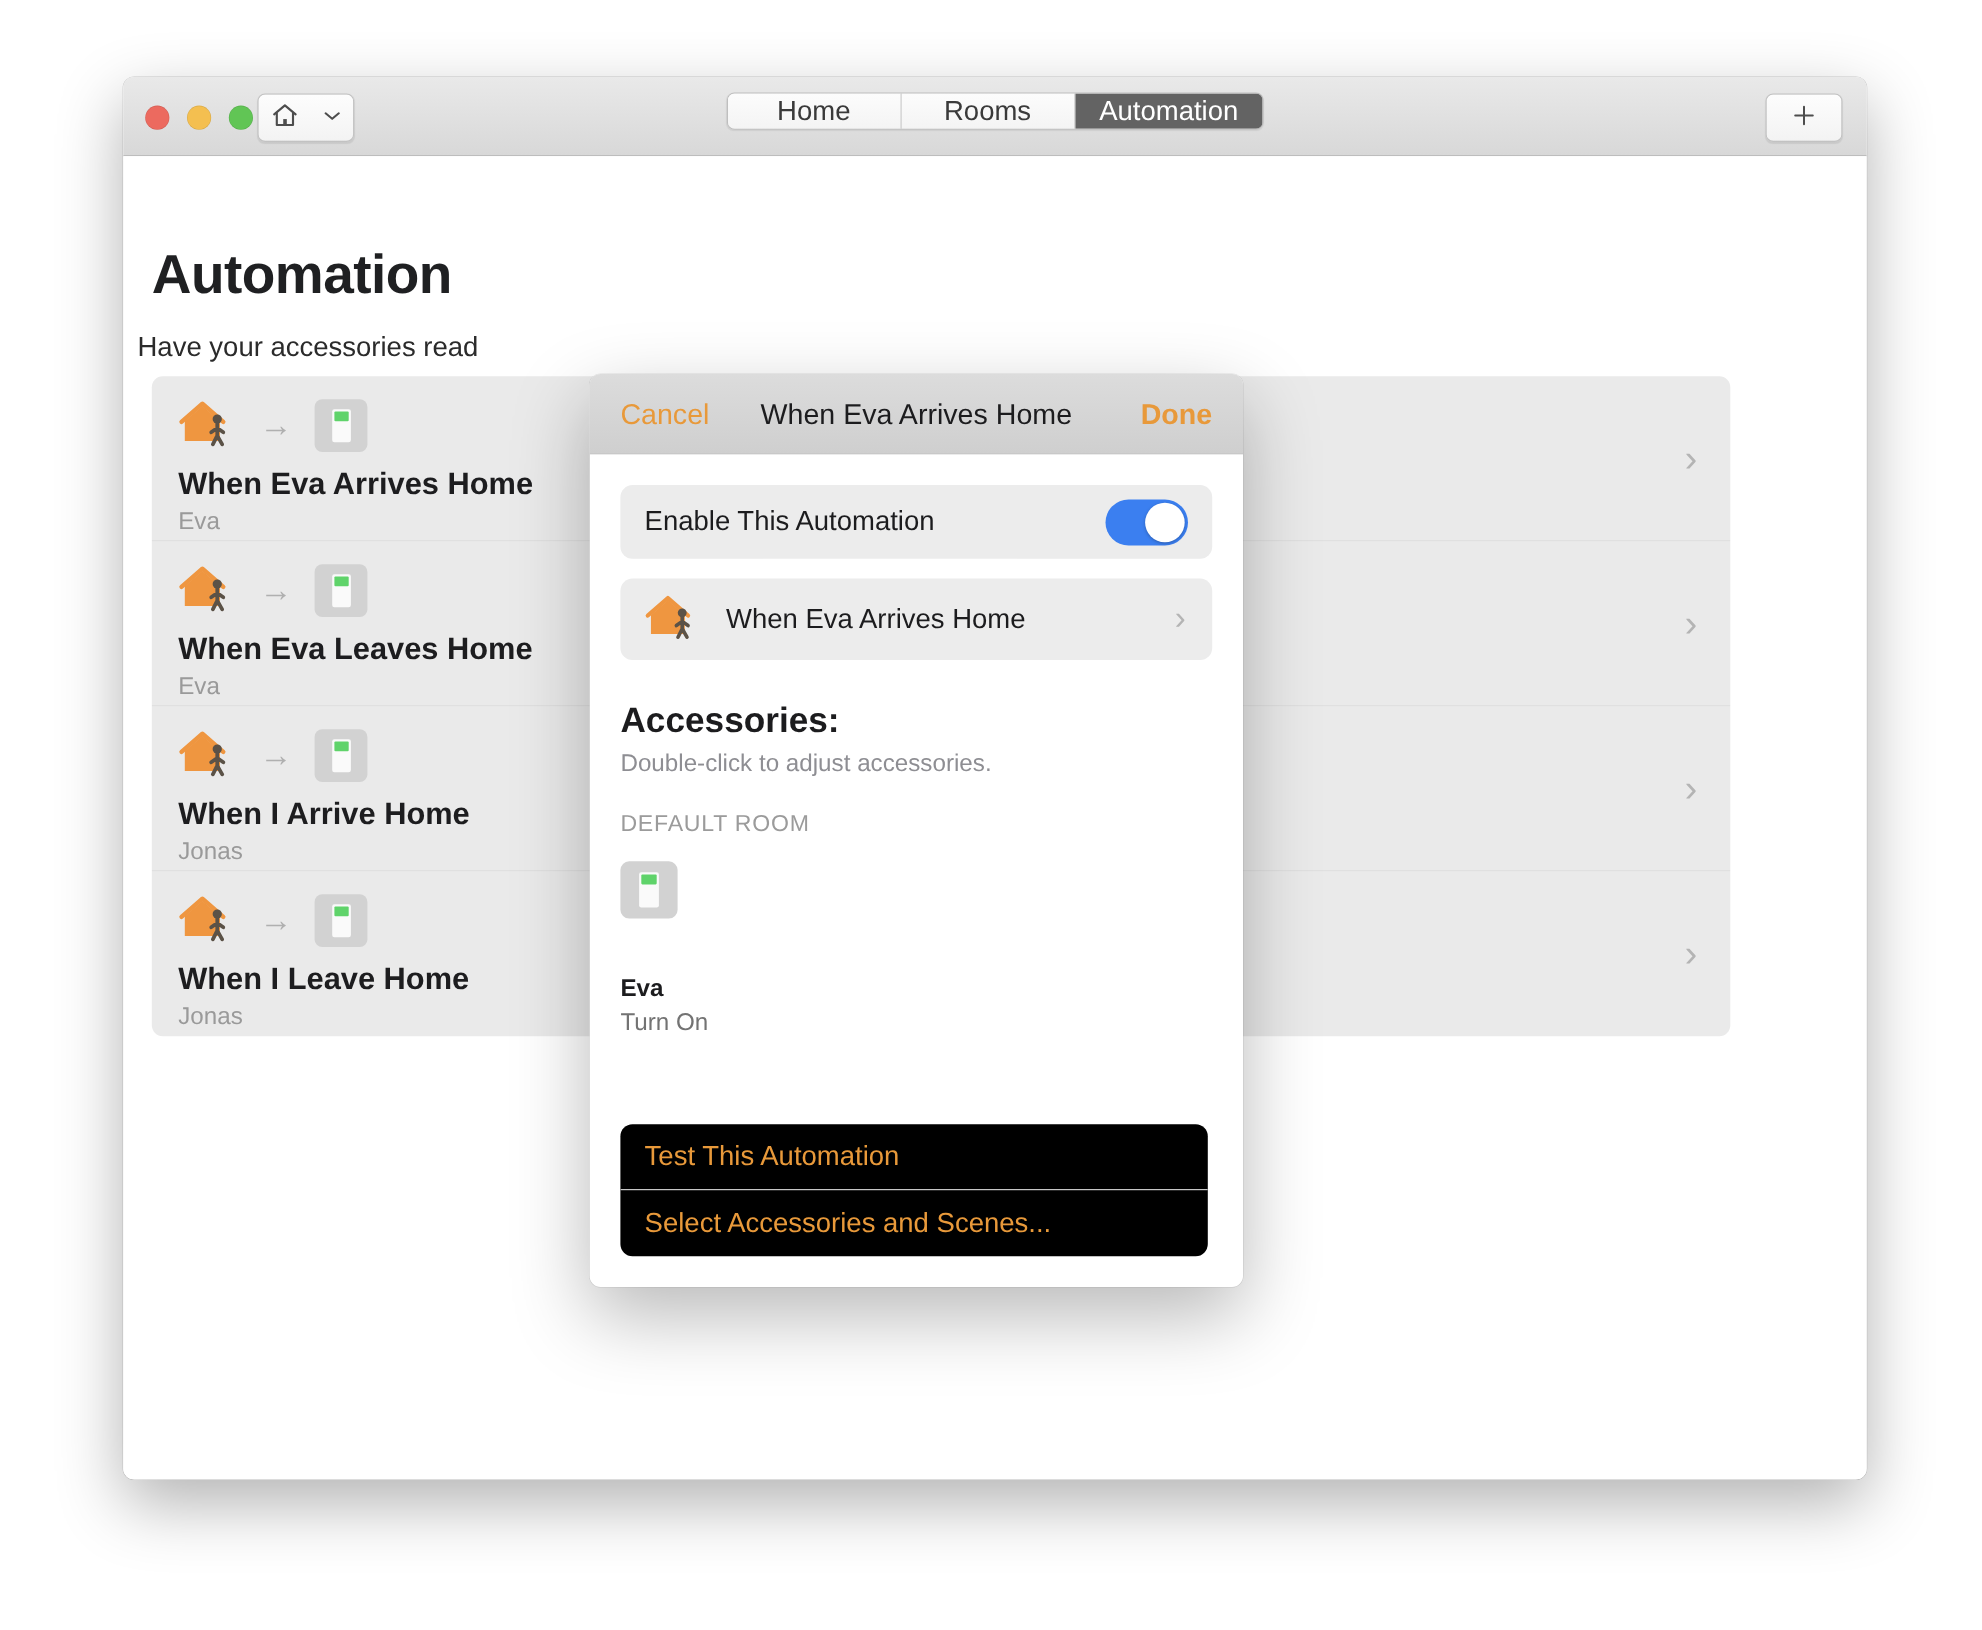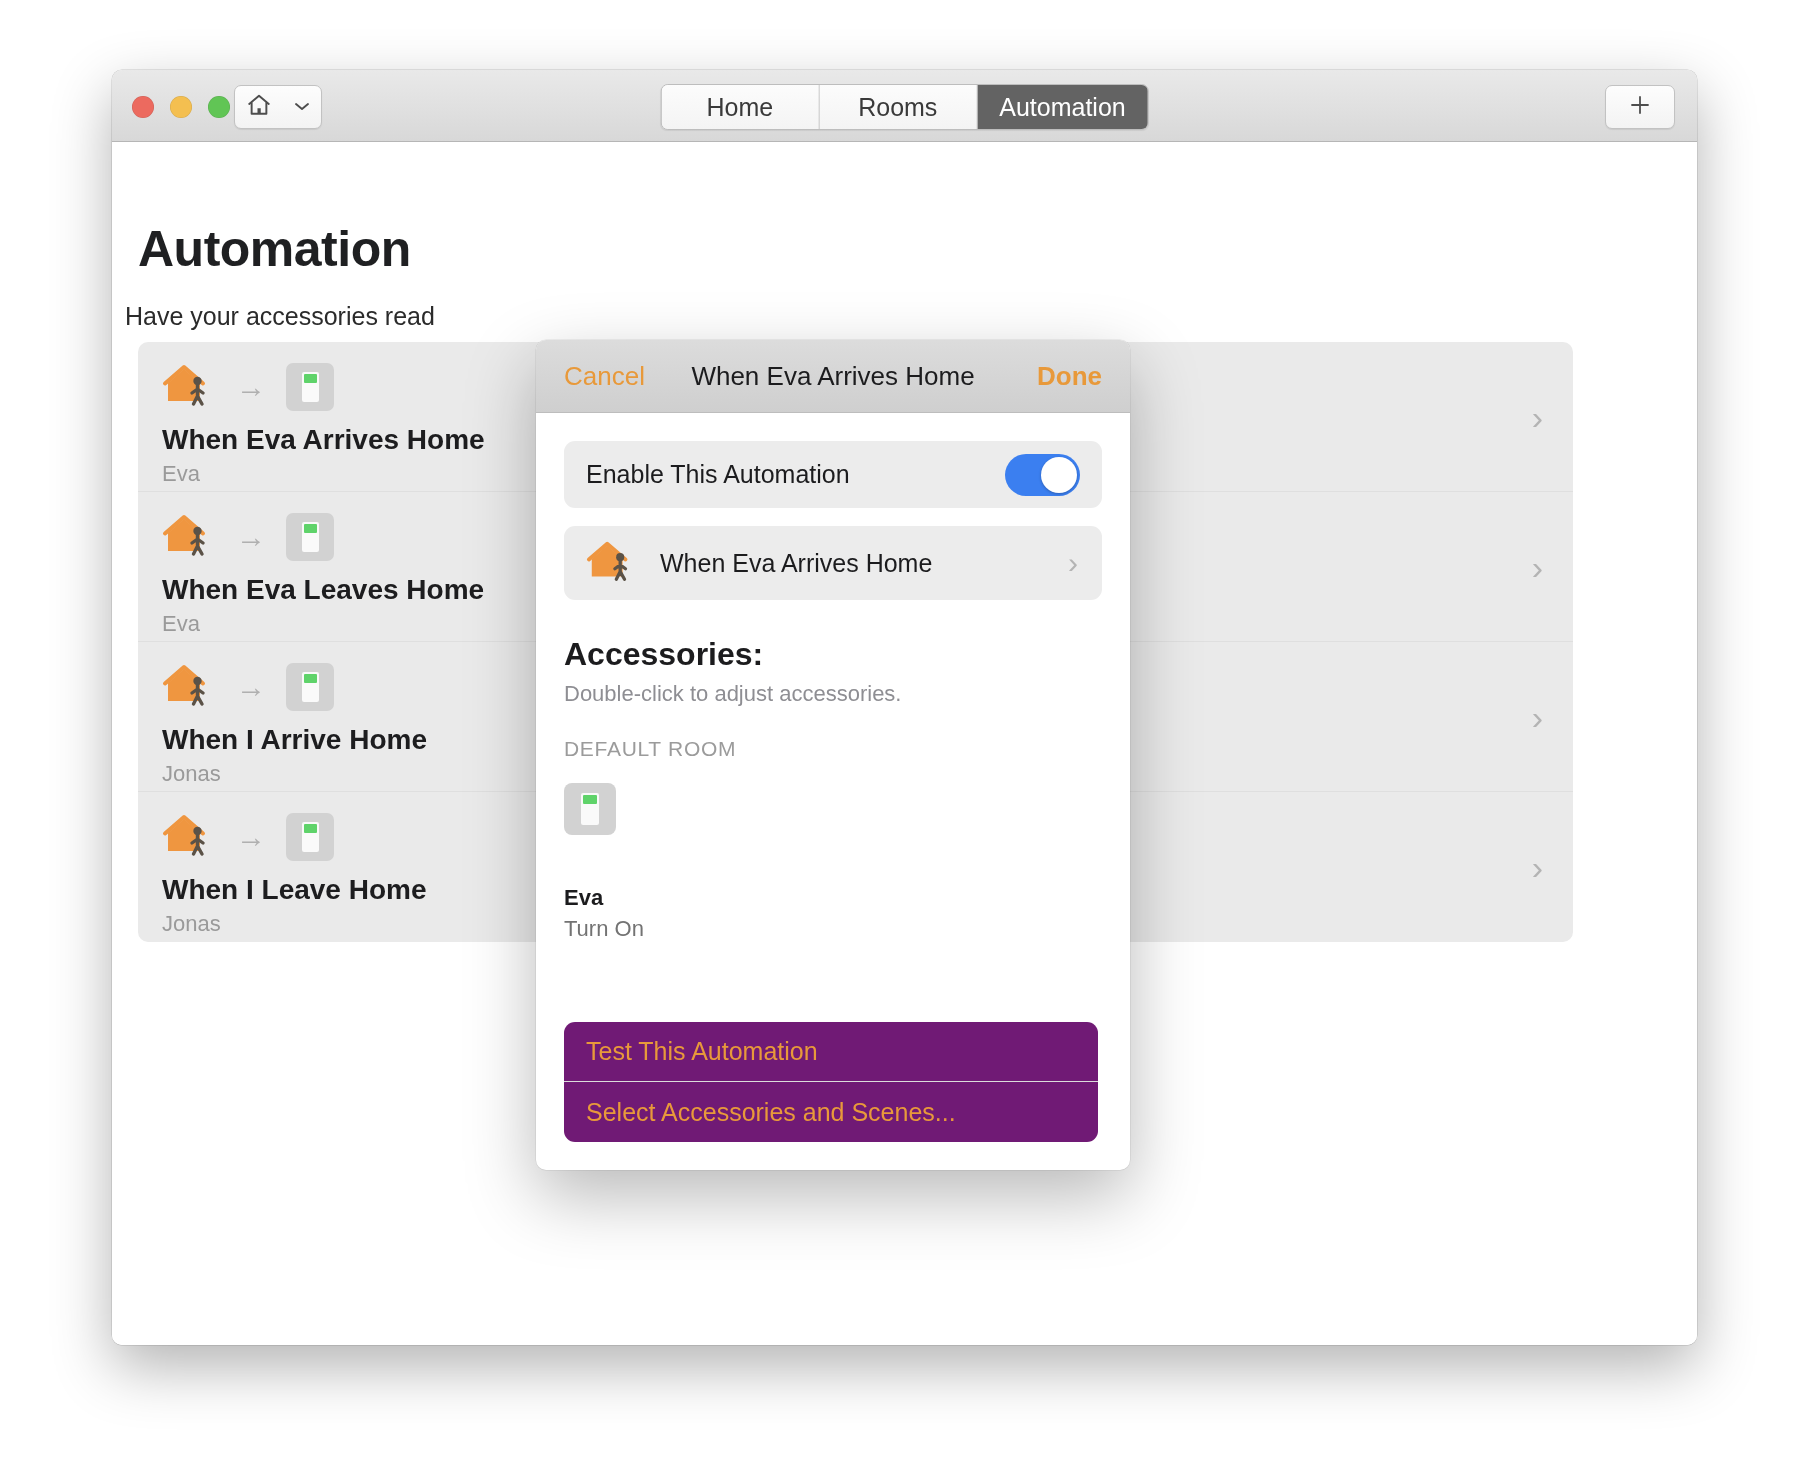--- a/index.html
+++ b/index.html
@@ -46,21 +46,21 @@
     box-shadow: 0 1px 1px rgba(0,0,0,.08);
   }
 
   #tabgroup {
     position: absolute; left: 50%; top: 14px;
     transform: translateX(-50%);
     display: flex;
     border: 1px solid #bdbdbd;
     border-radius: 7px;
     overflow: hidden;
-    height: 46px;
+    height: 34px;
     box-shadow: 0 1px 1px rgba(0,0,0,.07);
   }
   .tab {
     min-width: 158px;
     padding: 0 22px;
     display: flex; align-items: center; justify-content: center;
     font-size: 25px; color: #3a3a3a;
     background: linear-gradient(to bottom,#fcfcfc,#f4f4f4);
     border-right: 1px solid #c8c8c8;
     cursor: default;
@@ -201,21 +201,21 @@
   #accessory-tile {
     width: 52px; height: 52px; border-radius: 8px; background: #d2d2d2;
     display: flex; align-items: center; justify-content: center;
   }
   #accessory-tile .switch-inner { width: 18px; height: 32px; }
   #accessory-name { margin-top: 50px; font-size: 22px; font-weight: bold; color: #1c1c1e; }
   #accessory-state { margin-top: 5px; font-size: 22px; color: #737373; }
 
   #sheet-actions {
     position: absolute; left: 28px; right: 32px; bottom: 28px;
-    background: #701a75; border-radius: 11px; overflow: hidden;
+    background: #000000; border-radius: 11px; overflow: hidden;
   }
   .action-row {
     height: 60px; display: flex; align-items: center;
     padding: 0 22px; font-size: 25px; color: #e8993a;
     border-bottom: 1px solid #dcdcdc;
   }
   .action-row:last-child { border-bottom: none; }
 </style>
 </head>
 <body>

